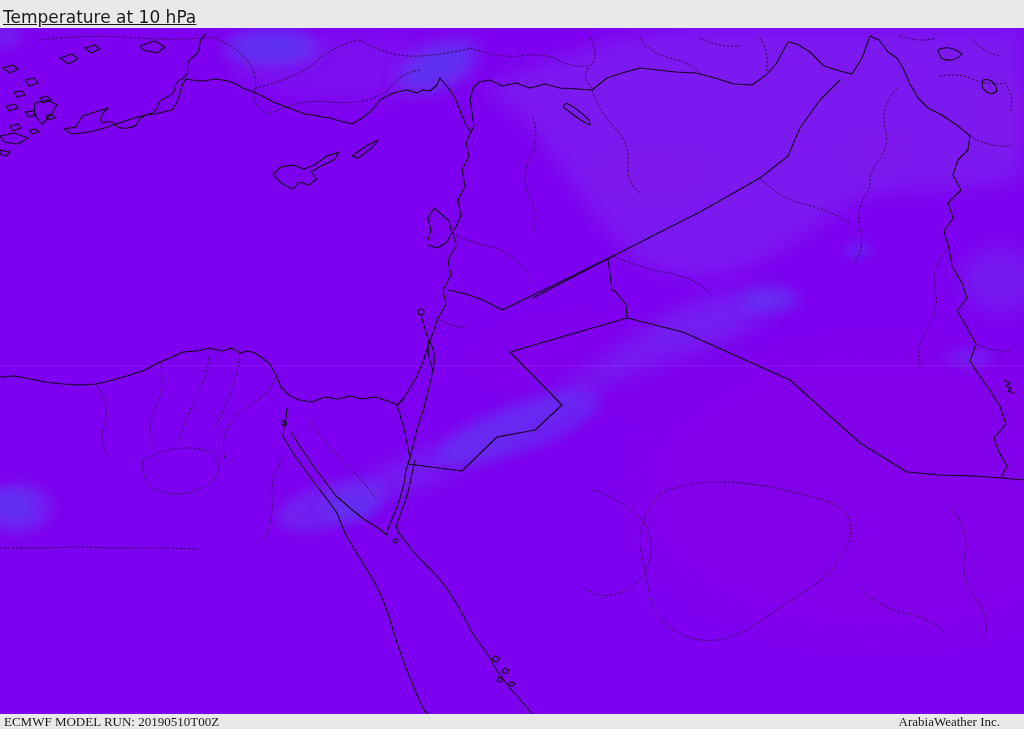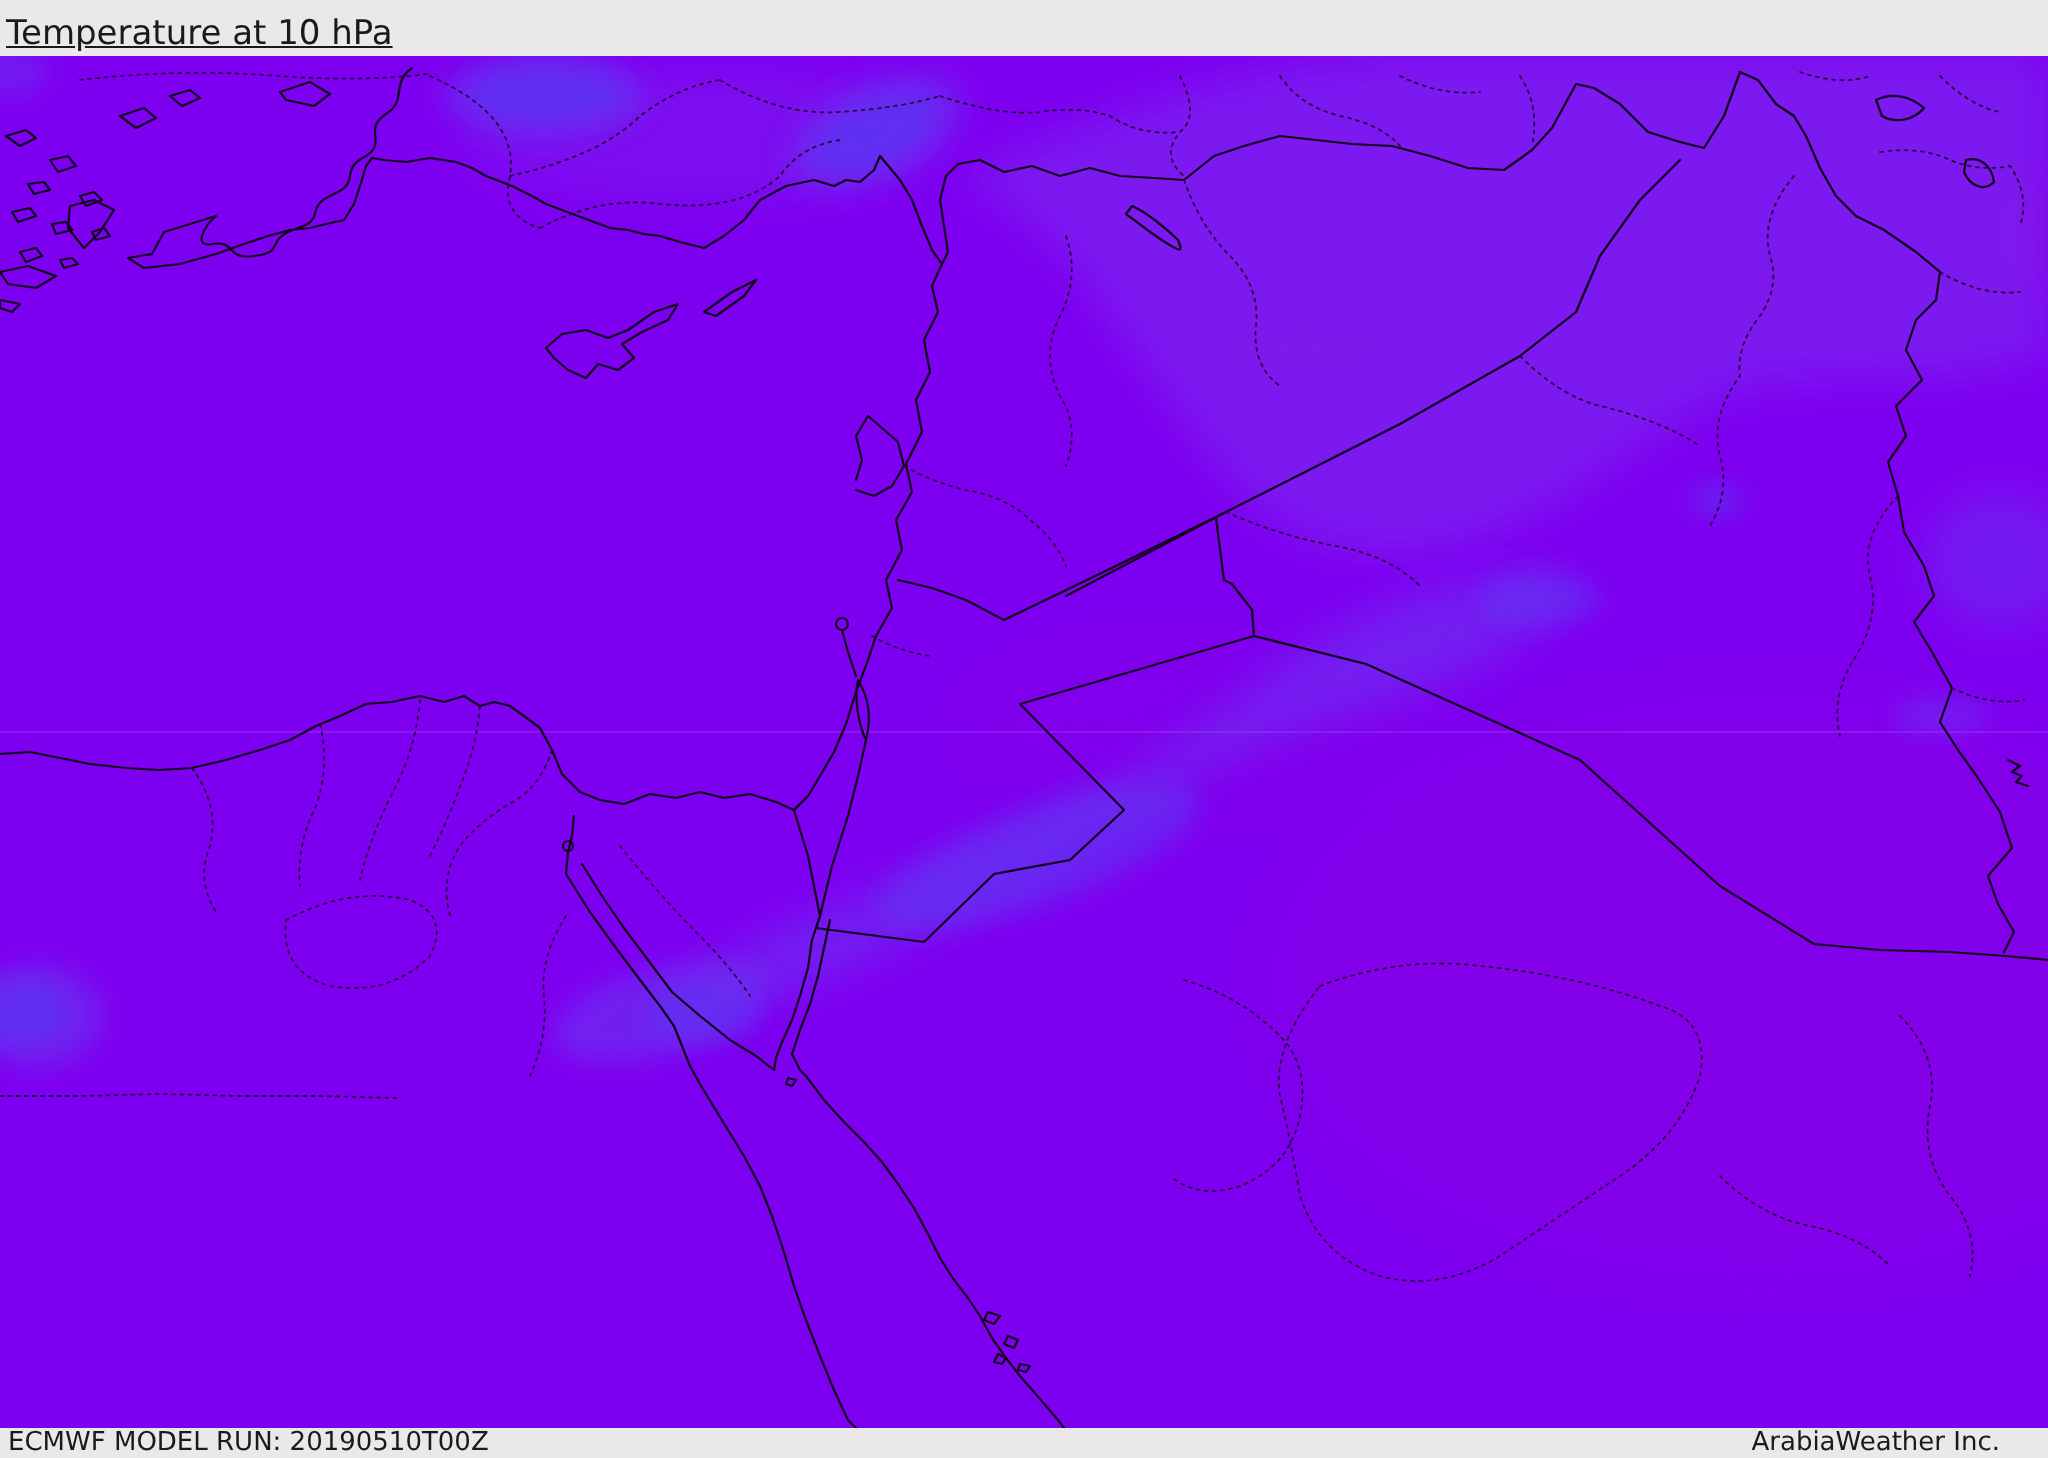--- a/index.html
+++ b/index.html
@@ -3,21 +3,21 @@
 <meta charset="utf-8">
 <style>
   html,body{margin:0;padding:0;background:#e9e9e9;}
   #app{position:relative;width:1024px;height:729px;overflow:hidden;
        font-family:"DejaVu Sans","Liberation Sans",sans-serif;}
   .bar{position:absolute;left:0;width:1004px;background:#e9e9e9;color:#1a1a1a;
        display:flex;justify-content:space-between;align-items:flex-end;box-sizing:border-box;}
   .bar.top{top:0;height:28px;padding:0 4px 1px 3px;font-size:17px;}
   .bar.top span{text-decoration:underline;white-space:nowrap;}
   .bar.bottom{top:714px;height:15px;padding:0 4px;font-size:13px;line-height:15px;}
-  .bar.bottom span{white-space:nowrap;}
+  .bar.bottom span{white-space:nowrap;font-family:Liberation Serif, serif;}
   #mapwrap{position:absolute;top:28px;left:0;width:1024px;height:686px;}
   svg{display:block;}
 </style>
 </head>
 <body>
 <div id="app">
 
 <div class="bar top">
   <span>Temperature at 10 hPa</span>
 </div>

